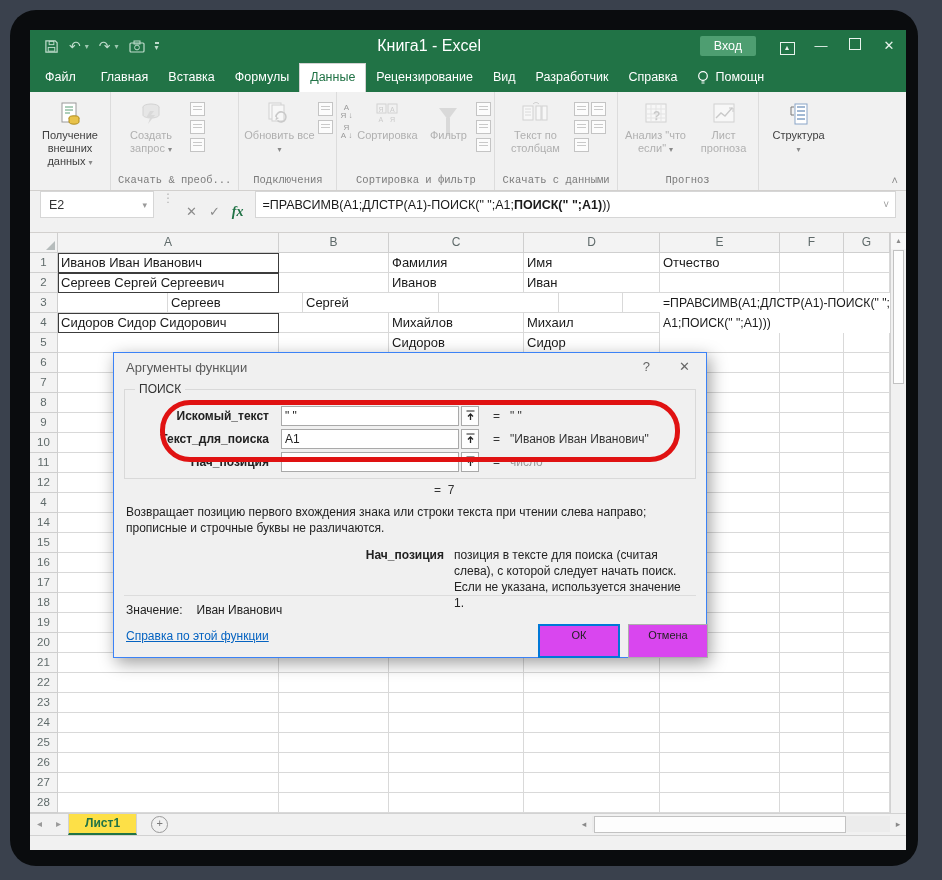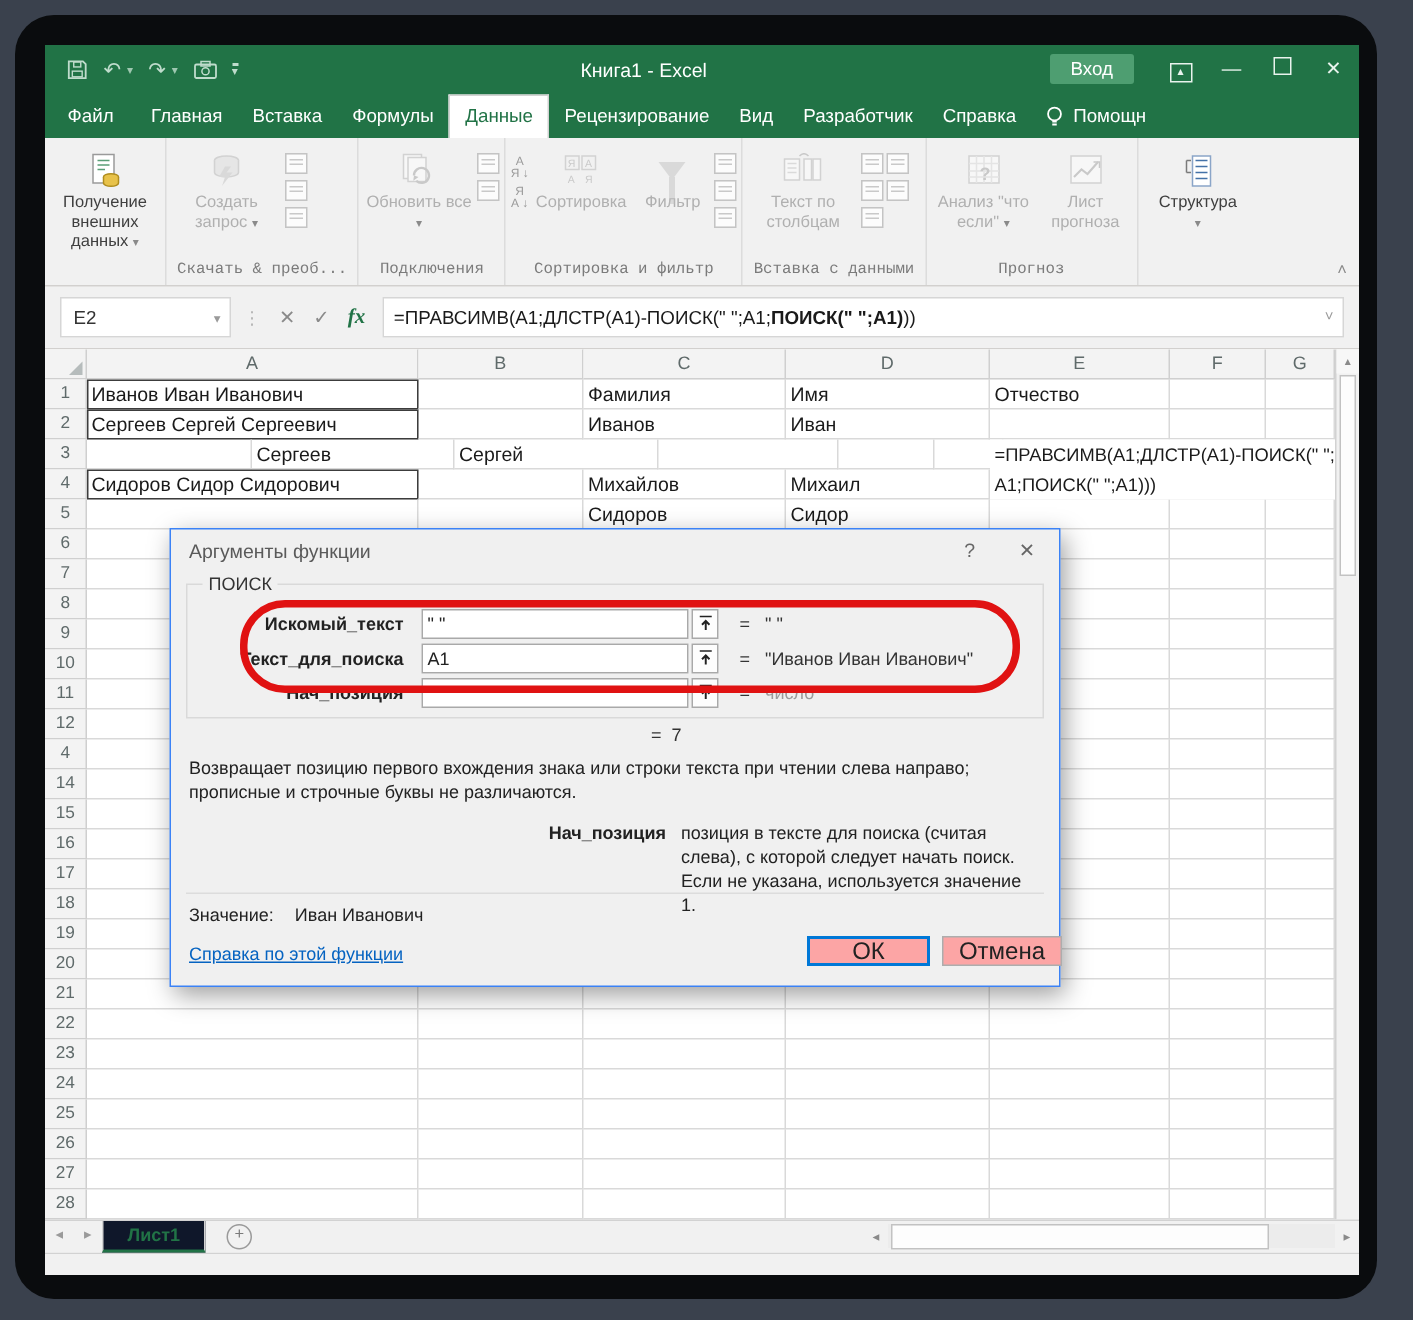--- a/index.html
+++ b/index.html
@@ -8,21 +8,21 @@
   .shadow{position:absolute;left:10px;top:10px;width:908px;height:856px;
     background:#0a0c0e;border-radius:26px;}
   .win{position:absolute;left:30px;top:30px;width:876px;height:820px;
     background:#fff;overflow:hidden;}
   
   .titlebar{height:32px;background:#217346;display:flex;align-items:center;color:#cfe6d8;}
   .qat{display:flex;align-items:center;gap:10px;padding-left:14px;font-size:14px;}
   .qat .g{color:#bfdccc;cursor:pointer}
   .qat .dd{font-size:8px;margin-left:-6px;color:#9ec7b0}
   .qat-custom{display:inline-block;border-top:2px solid #bfdccc;font-size:8px;color:#bfdccc;line-height:6px;padding-top:1px}
-  .wtitle{flex:1;text-align:center;color:#fff;font-size:13px;}
+  .wtitle{flex:1;text-align:center;color:#fff;font-size:16px;}
   .winctl{display:flex;align-items:center;gap:0;}
   .signin{background:#4e9e71;color:#fff;font-size:12.5px;padding:3px 14px;border-radius:2px;margin-right:14px;cursor:pointer}
   .ctl{width:34px;text-align:center;color:#e9f3ed;font-size:13px;cursor:pointer;line-height:32px}
   .ctl .maxbox{display:inline-block;width:10px;height:10px;border:1px solid #e9f3ed;}
   .ribopts{display:inline-block;width:13px;height:11px;border:1px solid #e9f3ed;font-size:8px;line-height:10px;text-align:center;color:#e9f3ed}
   
   .tabrow{height:30px;background:#217346;display:flex;align-items:flex-end;color:#fff;font-size:12.5px;}
   .rtab{padding:0 10px;line-height:29px;cursor:pointer;white-space:nowrap}
   .rtab.file{padding:0 15px;}
   .rtab.active{background:#fff;color:#217346;border:1px solid #d2d2d2;border-bottom:none;line-height:27px;}
@@ -41,21 +41,21 @@
   .ddv{font-size:8px;color:#8a8a8a}
   .smcol{display:flex;flex-direction:column;gap:4px;padding-top:6px;}
   .mini-ic{width:13px;height:12px;border:1px solid #b9b9b9;background:
     linear-gradient(#fff,#fff) ;position:relative;opacity:.8}
   .mini-ic:after{content:"";position:absolute;left:2px;right:2px;top:3px;border-top:1px solid #c0c0c0;box-shadow:0 3px 0 #c0c0c0;}
   .sorttxt{font-size:8px;color:#9a9a9a;line-height:8px;text-align:center}
   .funnel{width:0;height:0;border-left:9px solid transparent;border-right:9px solid transparent;border-top:12px solid #bdbdbd;position:relative}
   .funnel:after{content:"";position:absolute;left:-2px;top:-12px;width:4px;height:18px;background:#bdbdbd;top:-2px;left:-2px}
   .collapse-chev{position:absolute;right:8px;bottom:4px;color:#8a8a8a;font-size:11px;cursor:pointer}
   
-  .fbar{height:41px;background:#f1f1f1;border-bottom:1px solid #d2d0ce;display:flex;align-items:center;padding:0 10px;gap:8px;}
+  .fbar{height:41px;background:#f1f1f1;border-bottom:1px solid #d2d0ce;display:flex;padding:0 10px;gap:8px;}
   .namebox{width:104px;height:25px;background:#fff;border:1px solid #d6d6d6;display:flex;align-items:center;font-size:12.5px;color:#333;padding-left:8px;}
   .namebox .dd{margin-left:auto;color:#9a9a9a;font-size:9px;padding-right:6px}
   .fdots{color:#b5b5b5;font-size:12px;}
   .fbtns{display:flex;align-items:center;gap:12px;font-size:13px;color:#8a8a8a;padding:0 4px;}
   .fx{color:#217346;font-style:italic;font-weight:bold;font-family:"Liberation Serif",serif;font-size:14px}
   .ffield{flex:1;height:25px;background:#fff;border:1px solid #d6d6d6;display:flex;align-items:center;
     font-size:12.5px;color:#1a1a1a;padding:0 6px;white-space:nowrap;overflow:hidden}
   .ffield b{font-weight:bold}
   .ffield .chev{margin-left:auto;color:#9a9a9a;font-size:10px}
   
@@ -75,21 +75,21 @@
   .cA{width:221px}.cB{width:110px}.cC{width:135px}.cD{width:136px}.cE{width:120px}.cF{width:64px}.cG{width:46px}
   .ch.cA{width:221px}
   .e2edit{position:absolute;left:630px;top:40px;width:230px;height:40px;background:#fff;z-index:5;
     font-size:12.2px;line-height:20px;color:#1a1a1a;padding-left:3px;box-sizing:border-box;white-space:nowrap}
   .vscroll{position:absolute;right:0;top:0;width:16px;height:580px;background:#f1f1f1;border-left:1px solid #d2d2d2;box-sizing:border-box;}
   .vs-up{height:16px;text-align:center;font-size:8px;color:#8a8a8a;line-height:16px;background:#f7f7f7;cursor:pointer}
   .vs-thumb{margin:1px 2px;height:132px;background:#fdfdfd;border:1px solid #c2c2c2;cursor:pointer}
   
   .sheetbar{height:21px;background:#f1f1f1;border-top:1px solid #d2d2d2;display:flex;align-items:stretch;position:relative;font-size:12px;}
   .snav{color:#9a9a9a;font-size:10px;line-height:20px;padding:0 7px;cursor:pointer}
-  .stab{background:#0f172a;color:#217346;font-weight:bold;padding:0 16px;line-height:18px;
+  .stab{background:#fde047;color:#217346;font-weight:bold;padding:0 16px;line-height:18px;
     border-left:1px solid #d2d2d2;border-right:1px solid #d2d2d2;border-bottom:2px solid #217346;cursor:pointer}
   .addsheet{width:15px;height:15px;border:1px solid #9a9a9a;border-radius:50%;color:#7a7a7a;font-size:11px;
     line-height:13px;text-align:center;margin:2px 0 0 14px;cursor:pointer}
   .hscroll{position:absolute;right:0;top:1px;width:330px;height:18px;display:flex;align-items:center;background:#f1f1f1}
   .hs-btn{width:16px;text-align:center;color:#8a8a8a;font-size:9px;cursor:pointer}
   .hs-track{flex:1;height:16px;background:#ececec;position:relative}
   .hs-thumb{position:absolute;left:2px;top:0;width:250px;height:15px;background:#fdfdfd;border:1px solid #c2c2c2;cursor:pointer}
   
   .statusbar{height:17px;background:#f1f1f1;border-top:1px solid #d2d2d2;display:flex;align-items:center;
     font-size:11.5px;color:#444;padding:12px 10px;gap:18px;}
@@ -124,22 +124,22 @@
   .fres.muted{color:#9a9a9a}
   .res7{position:absolute;left:320px;top:130px;color:#333}
   .dlg-desc{position:absolute;left:12px;right:14px;top:151px;line-height:16px;color:#222}
   .arg-help{position:absolute;left:0;right:14px;top:194px;display:flex;line-height:16px}
   .arg-help .al{width:330px;text-align:right;font-weight:bold}
   .arg-help .at{flex:1;margin-left:10px}
   .dlg-sep{position:absolute;left:10px;right:10px;top:242px;border-top:1px solid #dcdcdc}
   .dlg-value{position:absolute;left:12px;top:250px;}
   .dlg-value b{font-weight:normal;margin-left:14px}
   .dlg-link{position:absolute;left:12px;top:276px;color:#0563c1;text-decoration:underline;cursor:pointer}
-  .btn{position:absolute;top:271px;height:20px;background:#fca5a5;border:1px solid #adadad;
-    font-size:16px;text-align:center;line-height:20px;cursor:pointer;box-sizing:border-box}
+  .btn{position:absolute;top:271px;height:34px;background:#d946ef;border:1px solid #adadad;
+    font-size:11px;text-align:center;line-height:20px;cursor:pointer;box-sizing:border-box}
   .btn.ok{left:424px;width:82px;border:2px solid #0078d7;line-height:18px}
   .btn.cancel{left:514px;width:80px;}
   .annotation{position:absolute;left:130px;top:370px;width:520px;height:62px;
     border:5px solid #e01212;border-radius:30px;z-index:60;pointer-events:none;box-sizing:border-box}
   svg{display:block}
 </style>
 </head>
 <body>
 
 <div class="stage">
@@ -313,21 +313,21 @@
           <div class="smcol">
             <span class="mini-ic"></span>
             <span class="mini-ic"></span>
             <span class="mini-ic"></span>
           </div>
           <div class="smcol">
             <span class="mini-ic"></span>
             <span class="mini-ic"></span>
           </div>
         </div>
-        <div class="rg-cap">Вставка с данными</div>
+        <div class="rg-cap">Скачать с данными</div>
       </div>
 
       <div class="rgroup">
         <div class="rg-body">
           <div class="bigbtn dis" style="width:70px">
             <div class="ic">
               <svg width="24" height="24" viewBox="0 0 24 24">
                   <rect x="2" y="2" width="20" height="18" fill="#fff" stroke="#adadad"></rect>
                   <path d="M2 7h20M7 2v18M12 2v18M17 2v18M2 12h20M2 16h20" stroke="#d5d5d5"></path>
                   <text x="9" y="18" font-size="12" fill="#9a9a9a" font-weight="bold">?</text>

